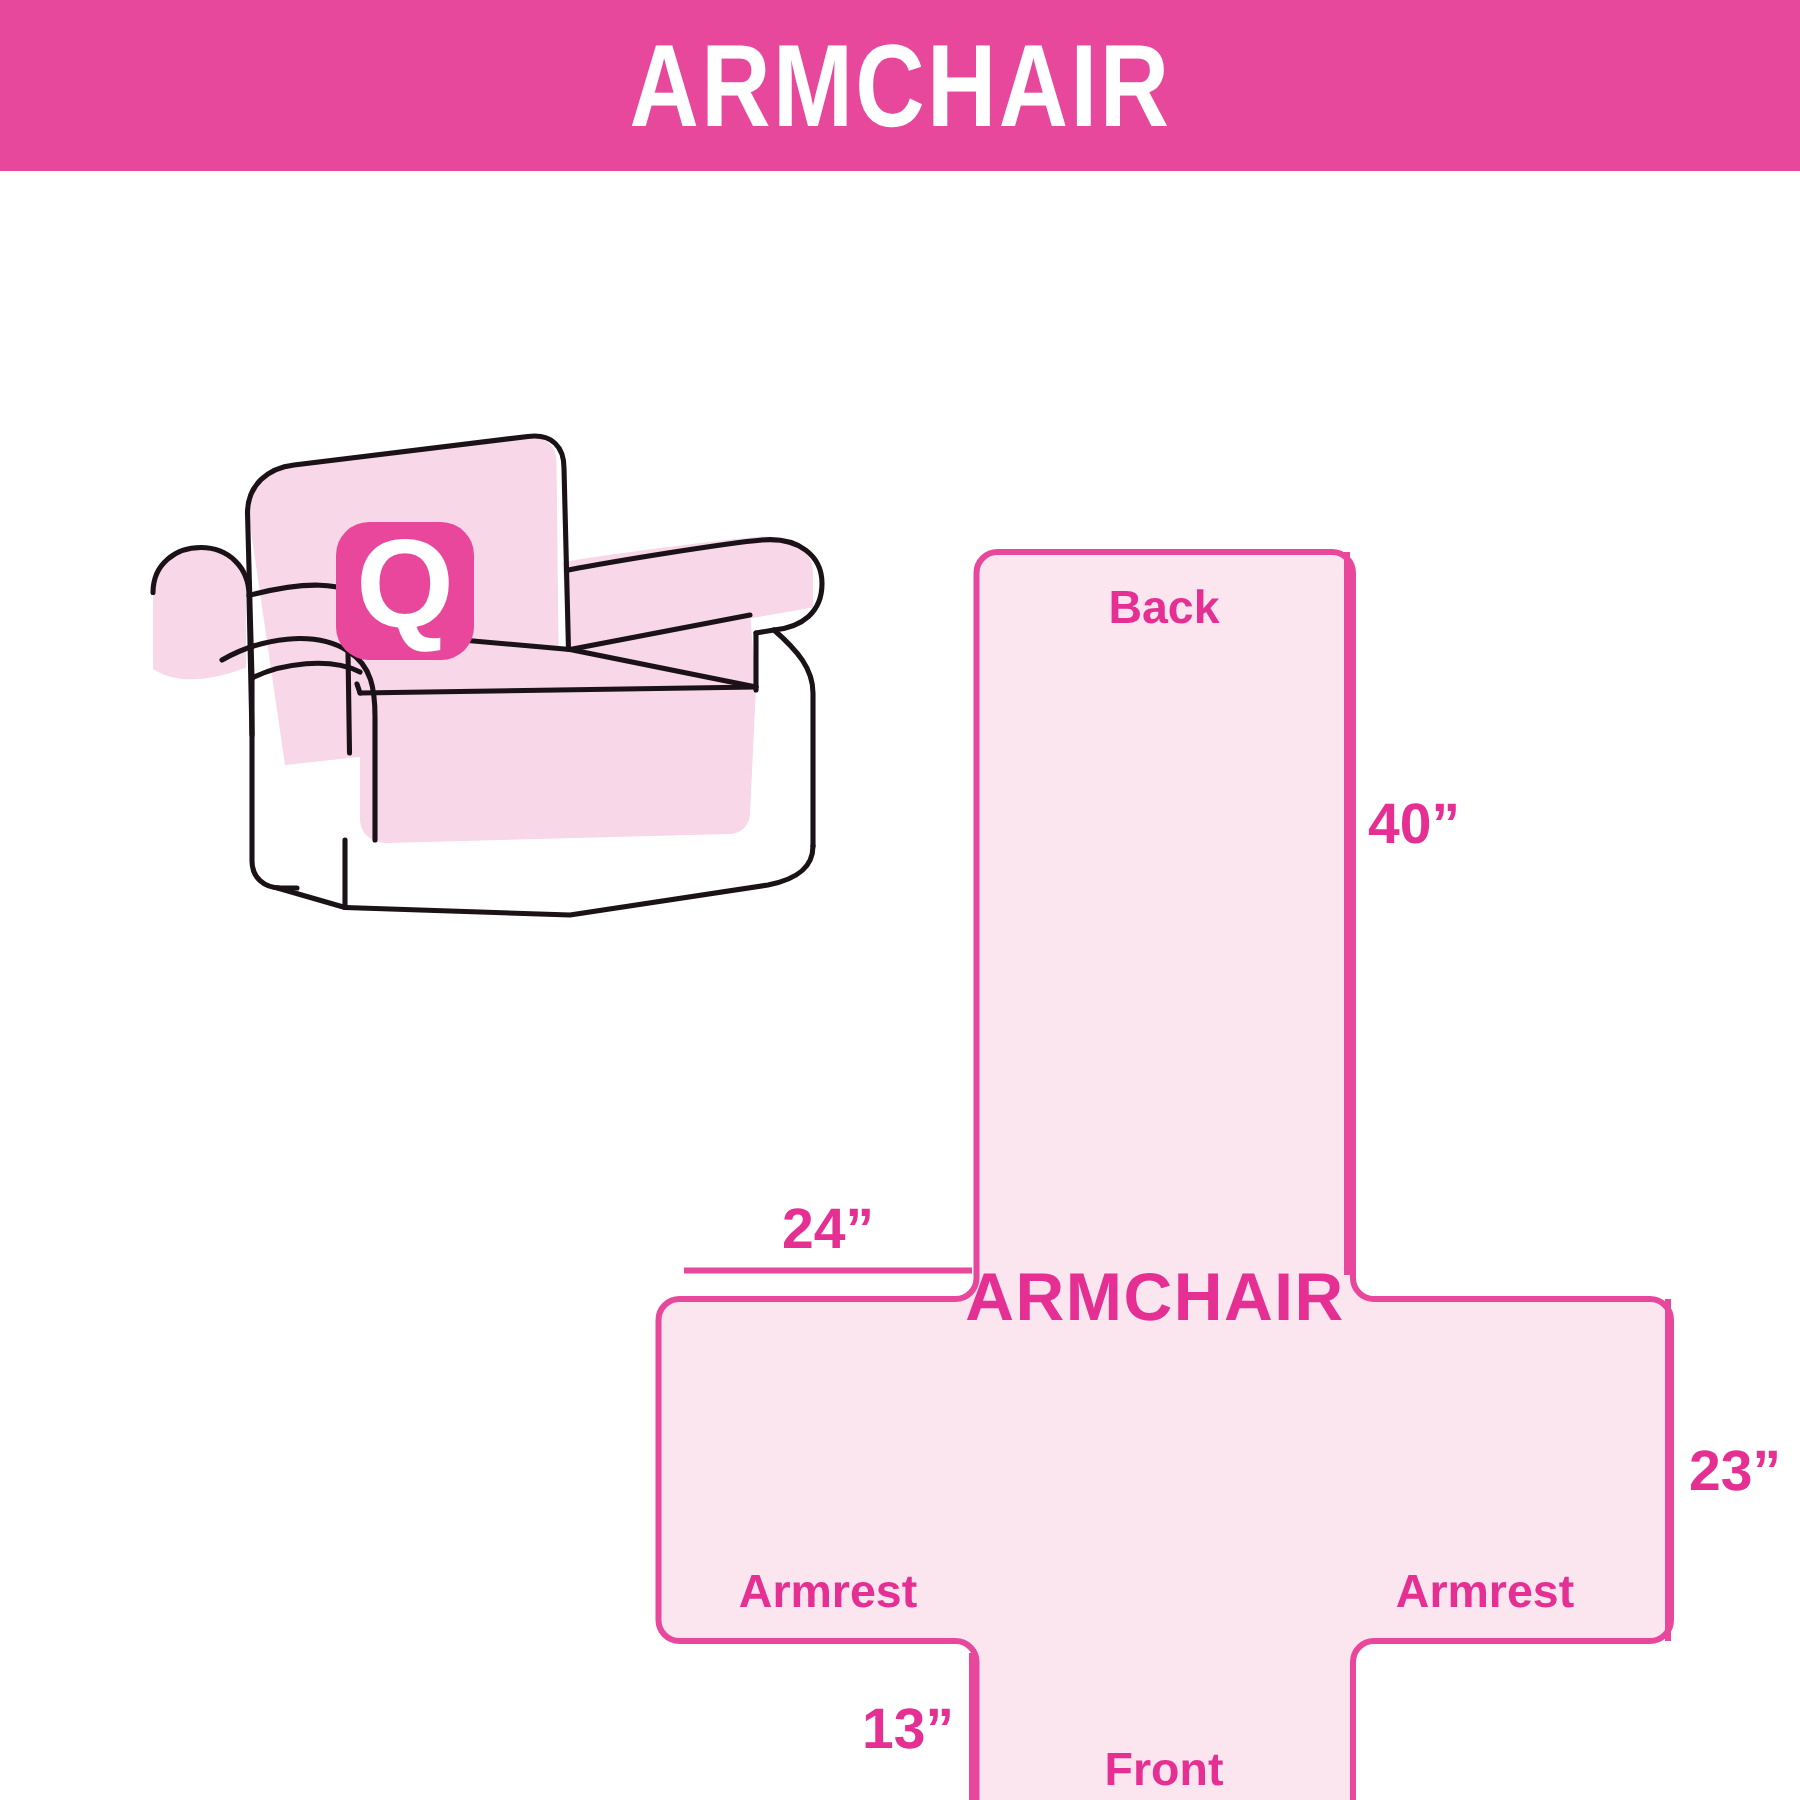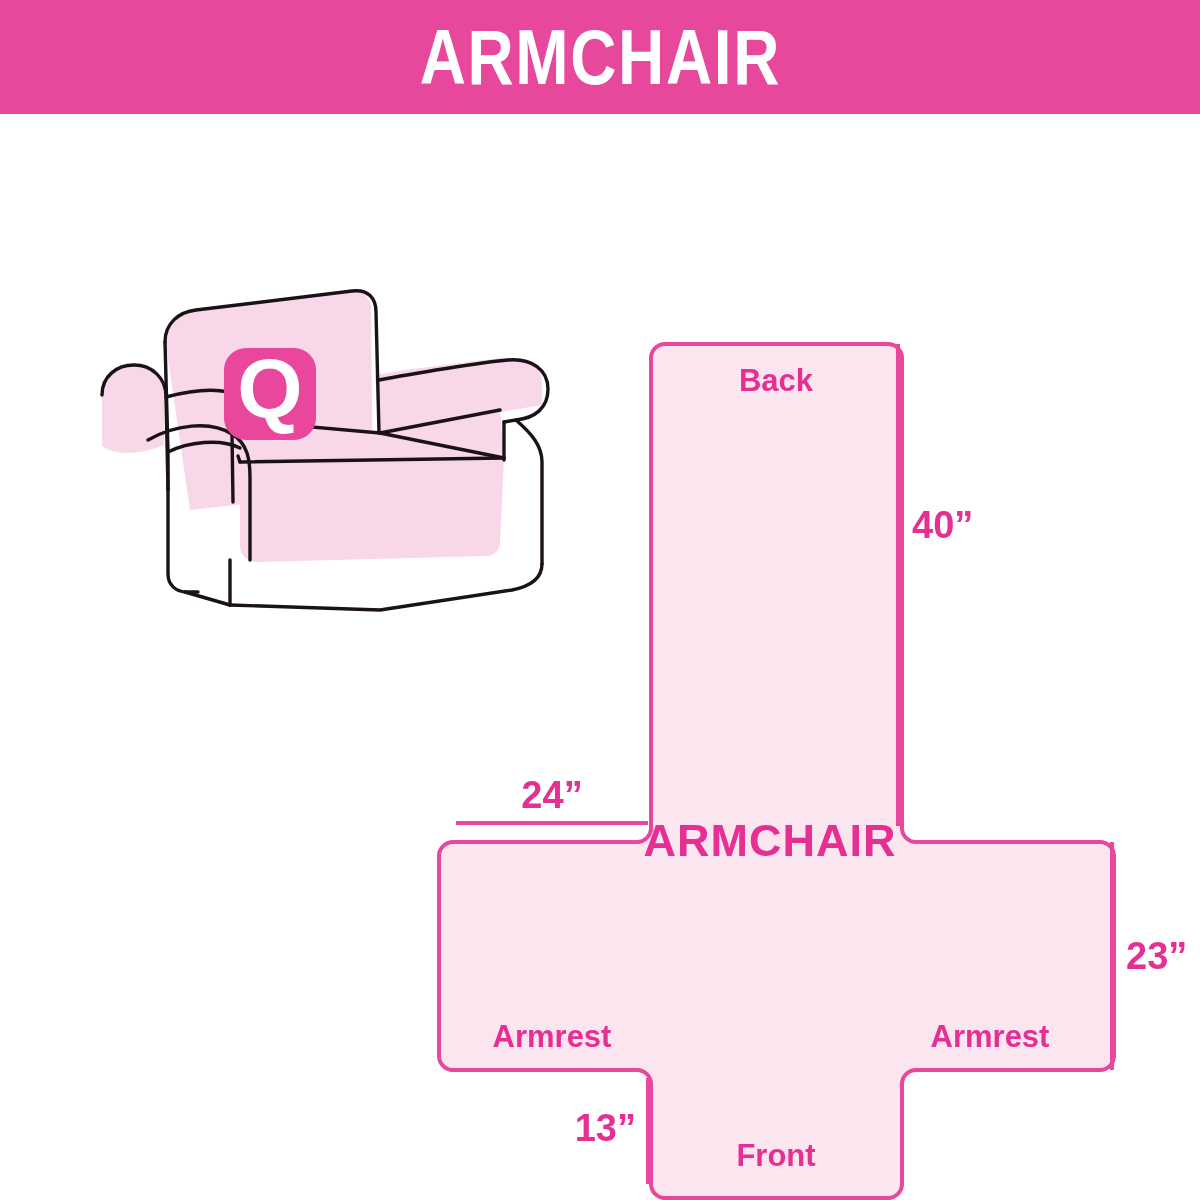--- a/index.html
+++ b/index.html
@@ -53,21 +53,21 @@
     position: absolute;
     left: 80px;
     top: 76px;
     width: 500px;
     height: 450px;
   }
 
   .pattern-diagram {
     position: absolute;
     left: 420px;
-    top: 212px;
+    top: 236px;
     width: 780px;
     height: 830px;
   }
 
   
   svg { display: block; overflow: visible; }
 </style>
 </head>
 <body>
 

